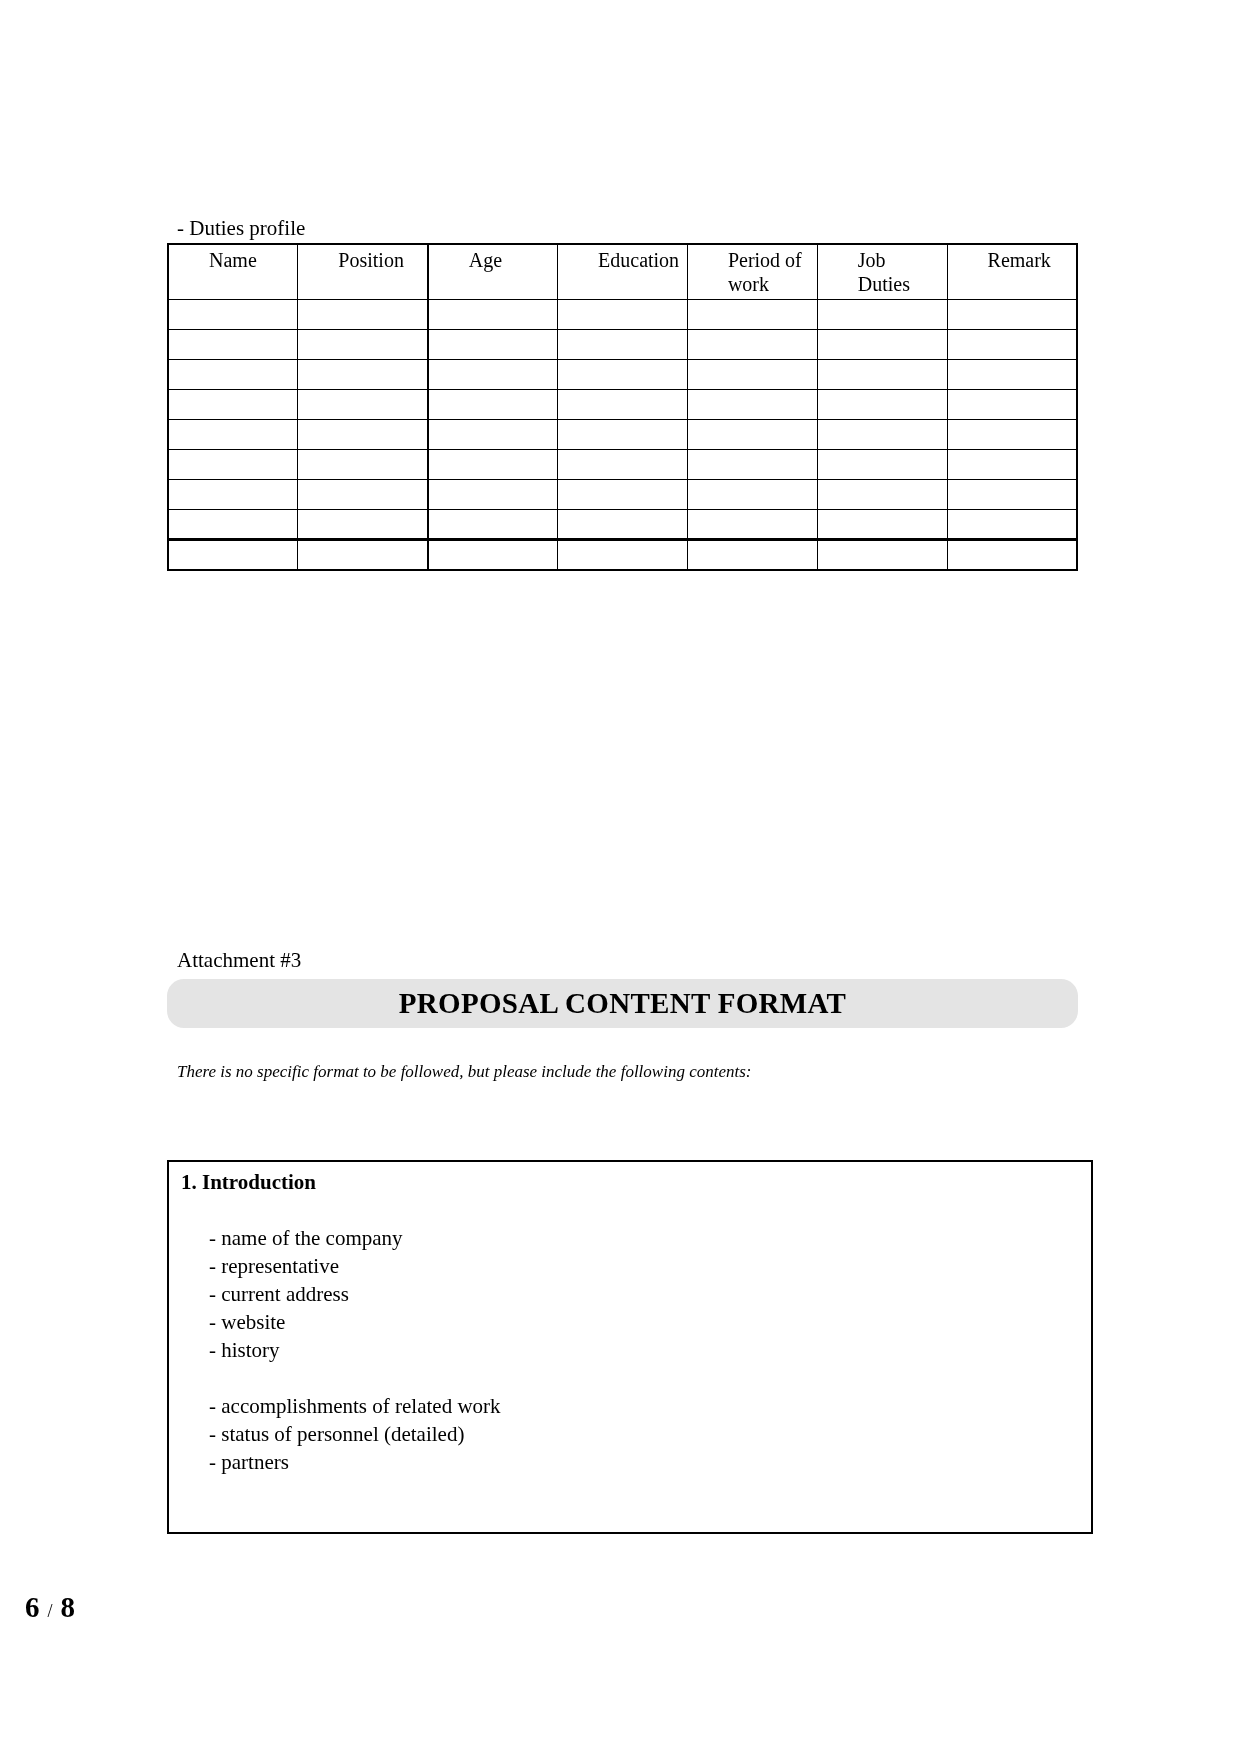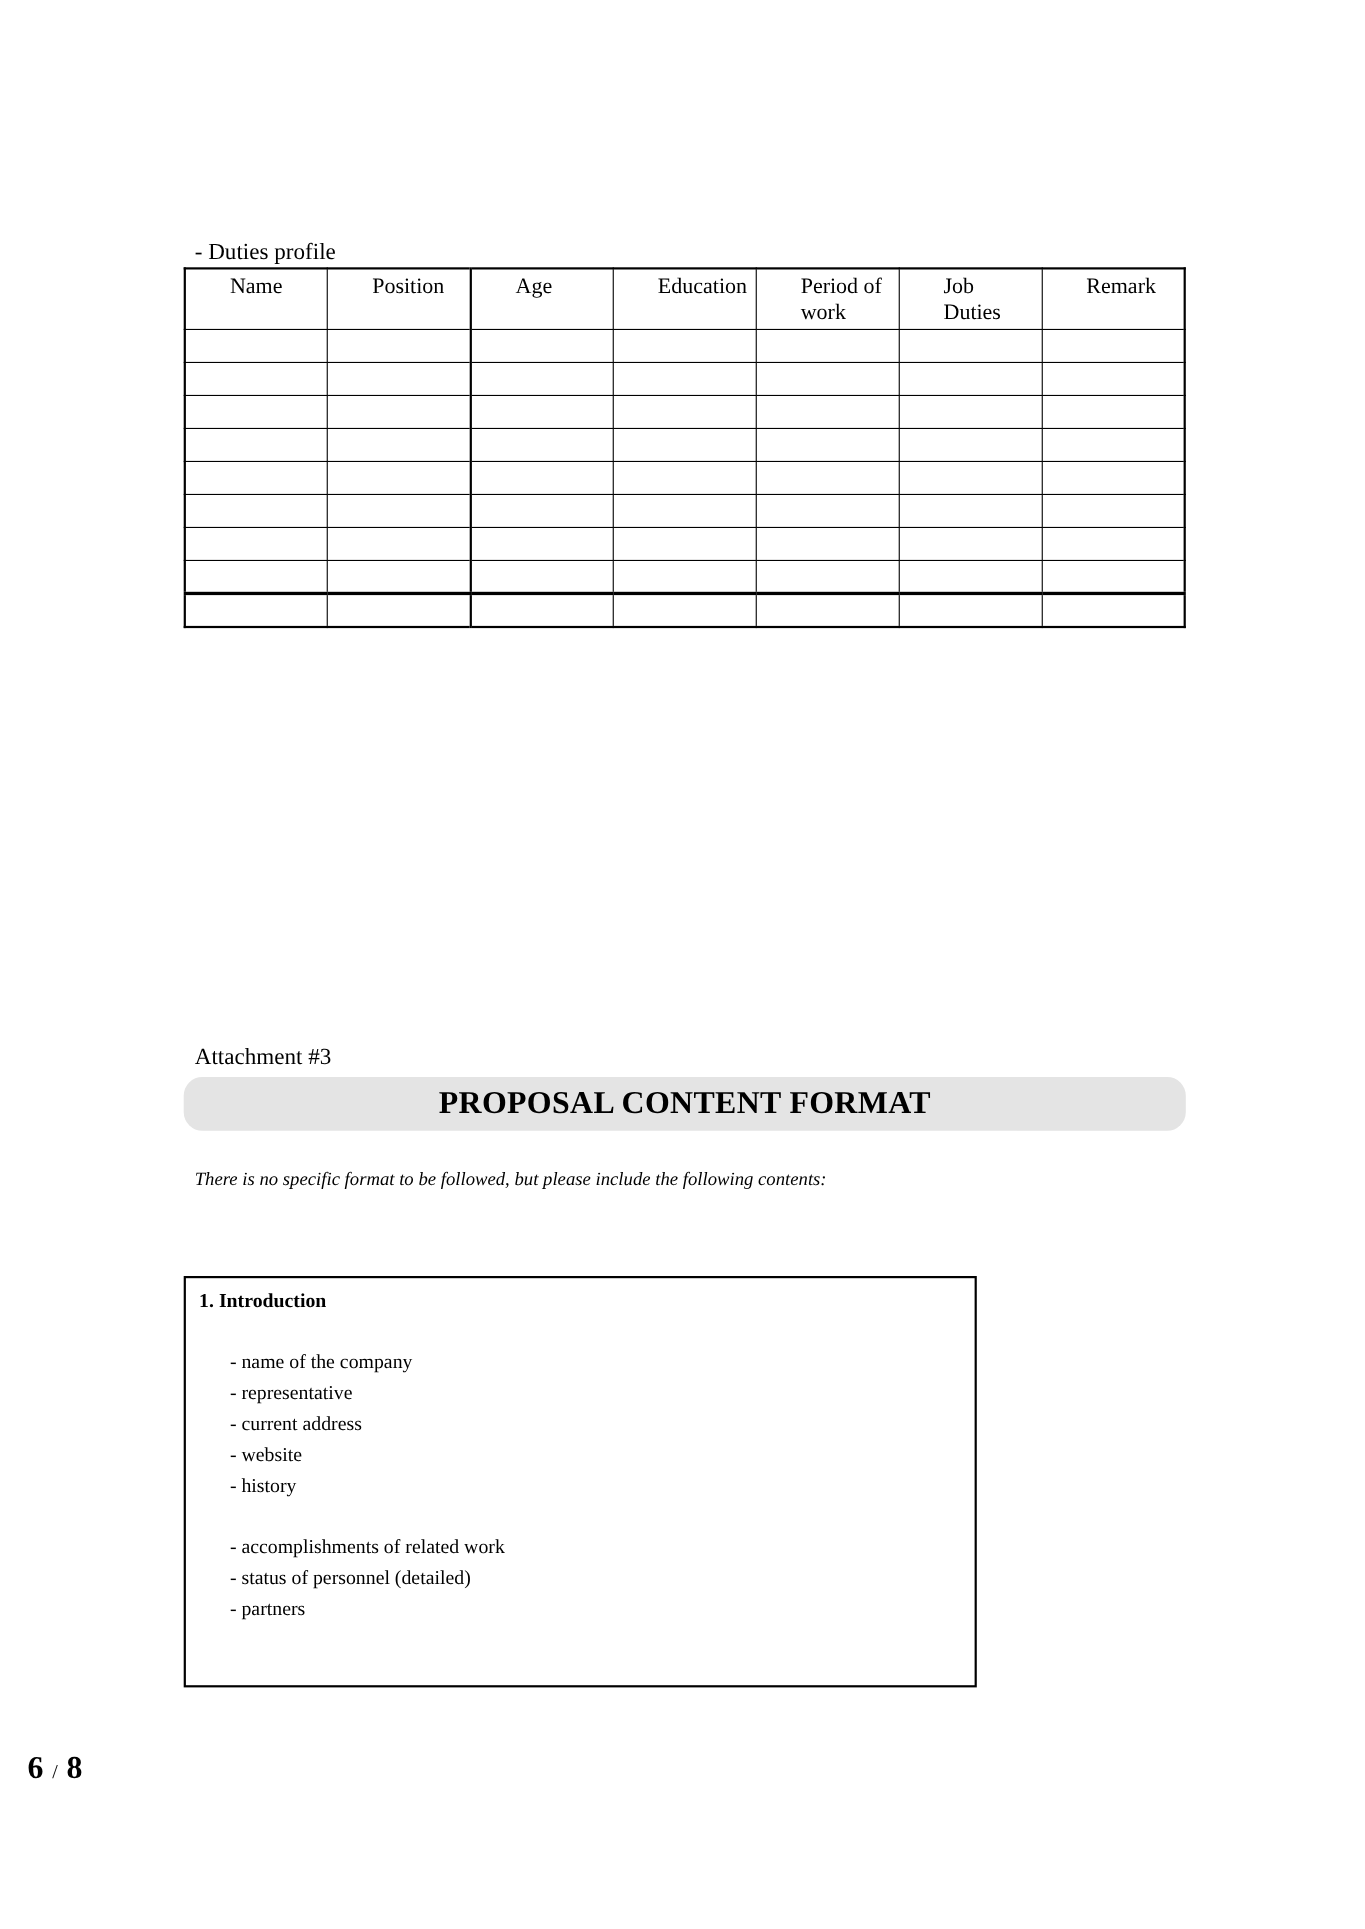--- a/index.html
+++ b/index.html
@@ -78,25 +78,25 @@
     font-size: 17px;
     line-height: 28px;
     font-style: italic;
   }
 
   
   .content-box {
     position: absolute;
     left: 167px;
     top: 1160px;
-    width: 721px;
+    width: 926px;
     height: 374px;
     border: 2px solid #000000;
     padding: 6px 10px 2px 12px;
-    font-size: 18px;
+    font-size: 21px;
     line-height: 28px;
     overflow: hidden;
   }
   .content-box .box-heading { font-weight: bold; }
   .content-box .box-item { padding-left: 28px; }
   .content-box .box-blank { height: 28px; }
 
   
   .page-number {
     position: absolute;

